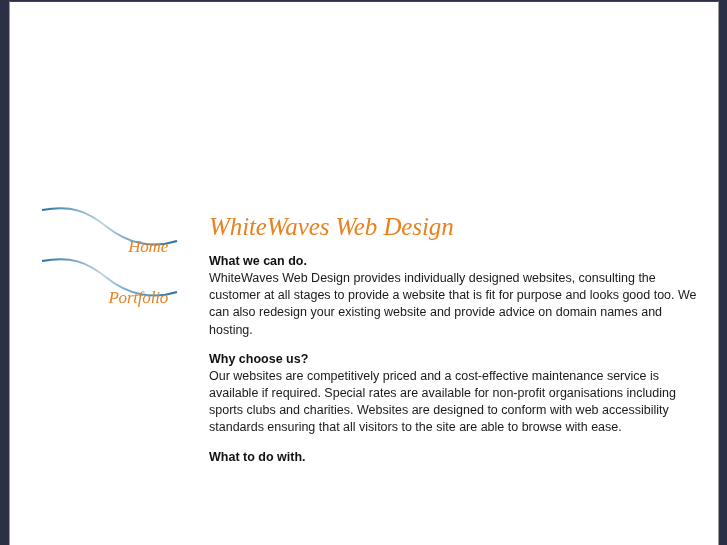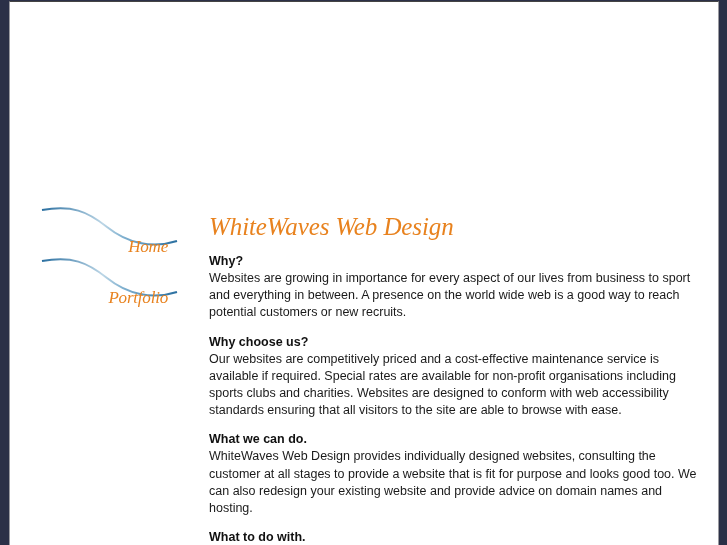--- a/index.html
+++ b/index.html
@@ -62,33 +62,29 @@
       <svg width="150" height="46" viewBox="0 0 150 46">
         <path d="M10 5 C 40 0, 55 6, 75 22 S 120 44, 145 36" fill="none" stroke="url(#wg)" stroke-width="2"></path>
       </svg>
       <span class="nav-label">Portfolio</span>
     </a>
   </nav>
 
   <main class="content">
     <h1 class="site-title">WhiteWaves Web Design</h1>
 
+
     <div class="section">
-      <h3>Why?</h3>
-      <p>Websites are growing in importance for every aspect of our lives from business to sport and everything in between. A presence on the world wide web is a good way to reach potential customers or new recruits.</p>
+      <h3>What we can do.</h3>
+      <p>WhiteWaves Web Design provides individually designed websites, consulting the customer at all stages to provide a website that is fit for purpose and looks good too. We can also redesign your existing website and provide advice on domain names and hosting.</p>
     </div>
 
     <div class="section">
       <h3>Why choose us?</h3>
       <p>Our websites are competitively priced and a cost-effective maintenance service is available if required. Special rates are available for non-profit organisations including sports clubs and charities. Websites are designed to conform with web accessibility standards ensuring that all visitors to the site are able to browse with ease.</p>
-    </div>
-
-    <div class="section">
-      <h3>What we can do.</h3>
-      <p>WhiteWaves Web Design provides individually designed websites, consulting the customer at all stages to provide a website that is fit for purpose and looks good too. We can also redesign your existing website and provide advice on domain names and hosting.</p>
     </div>
 
     <div class="section">
       <h3>What to do with.</h3>
       <p></p>
     </div>
   </main>
 
 </div>
 

